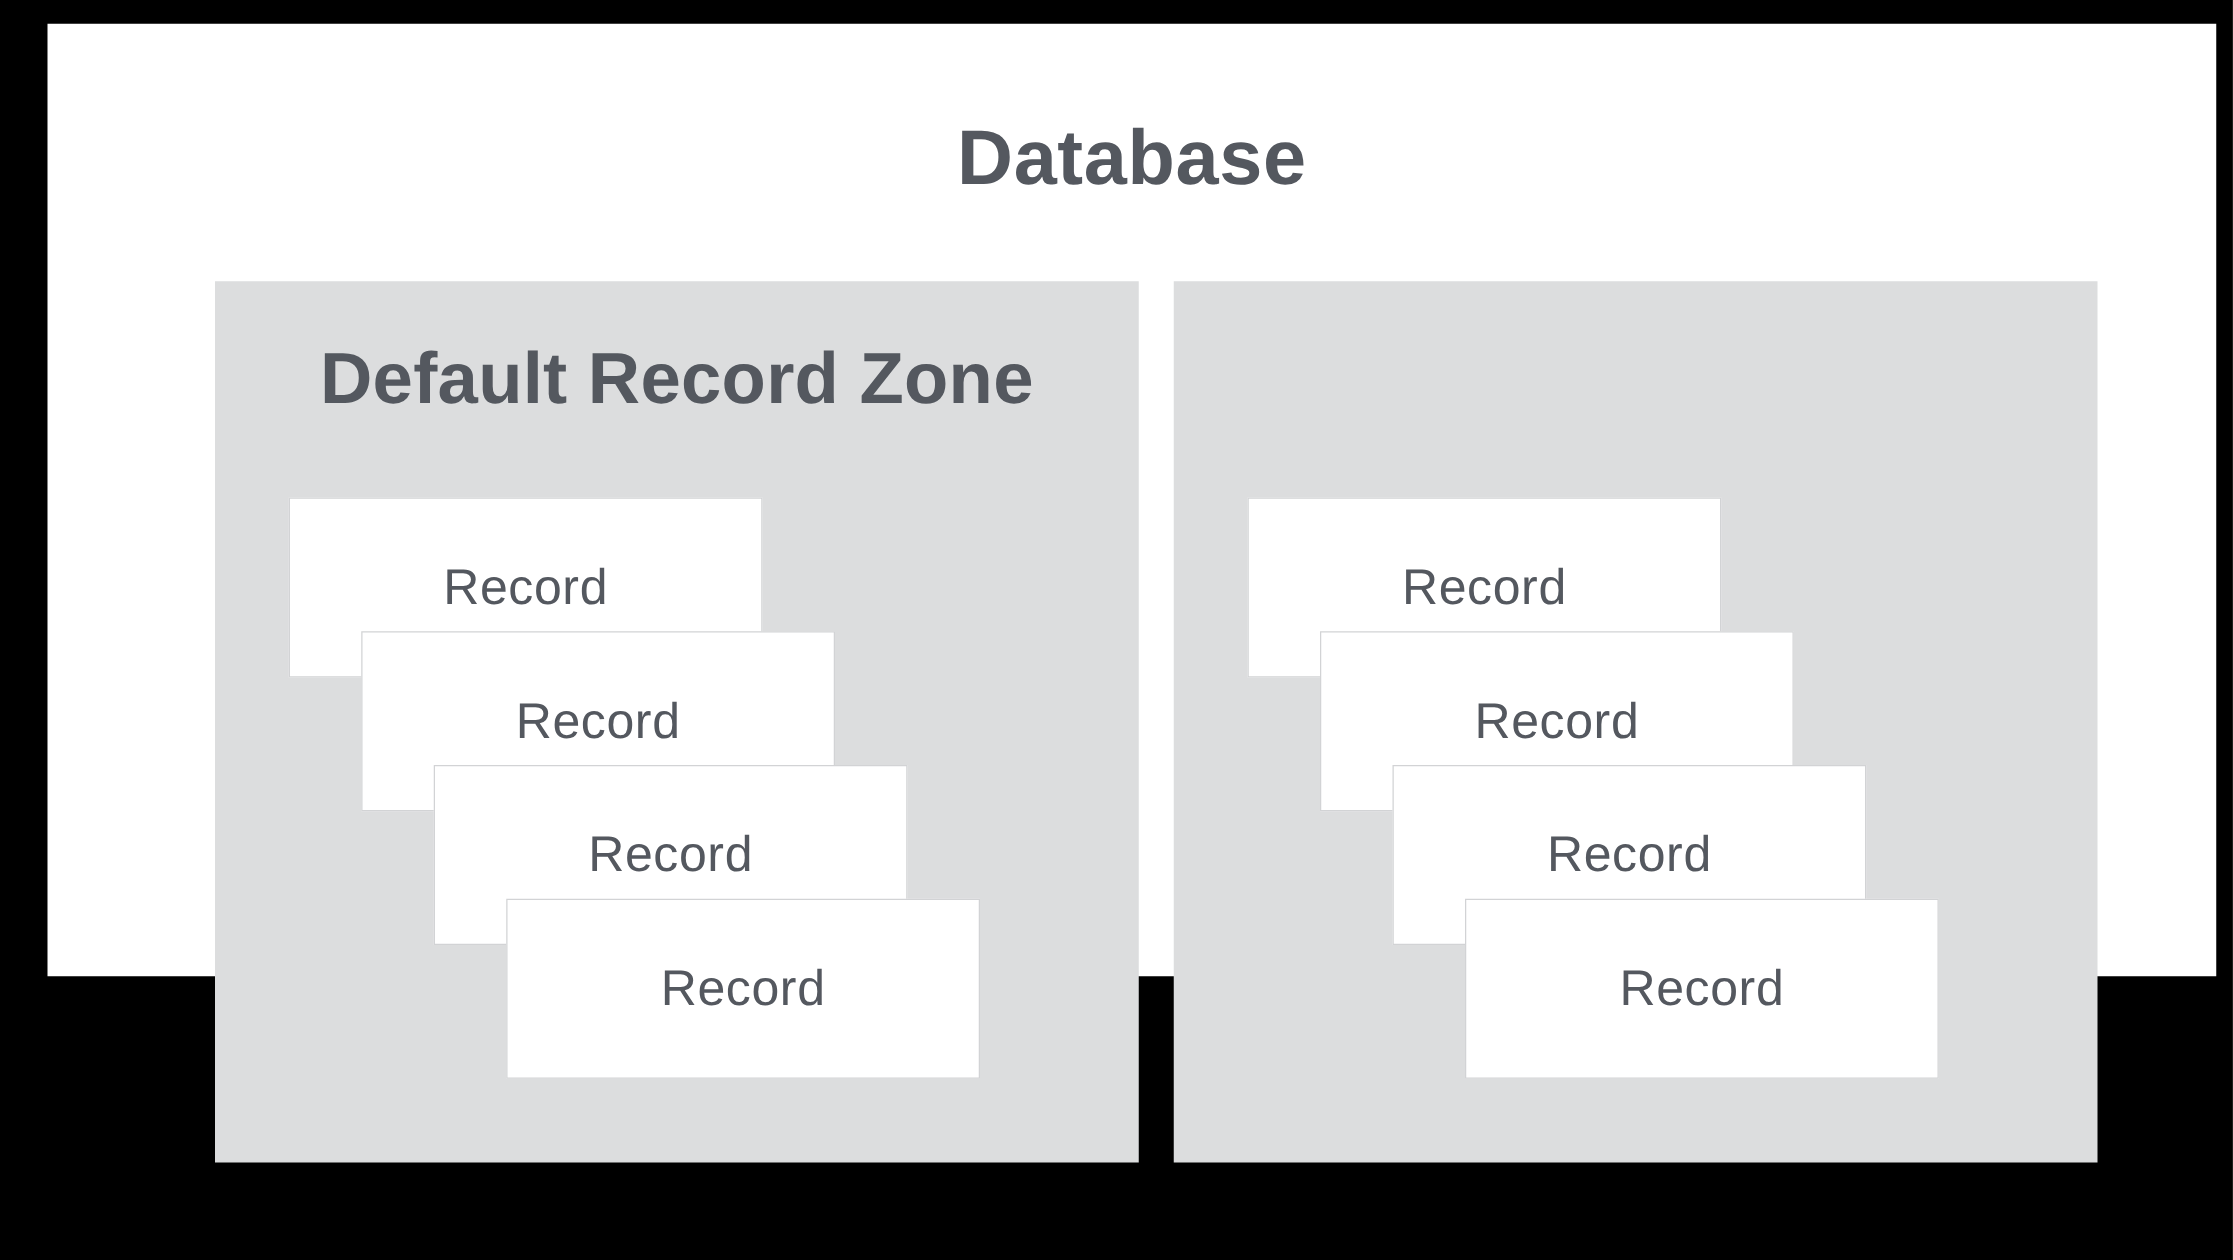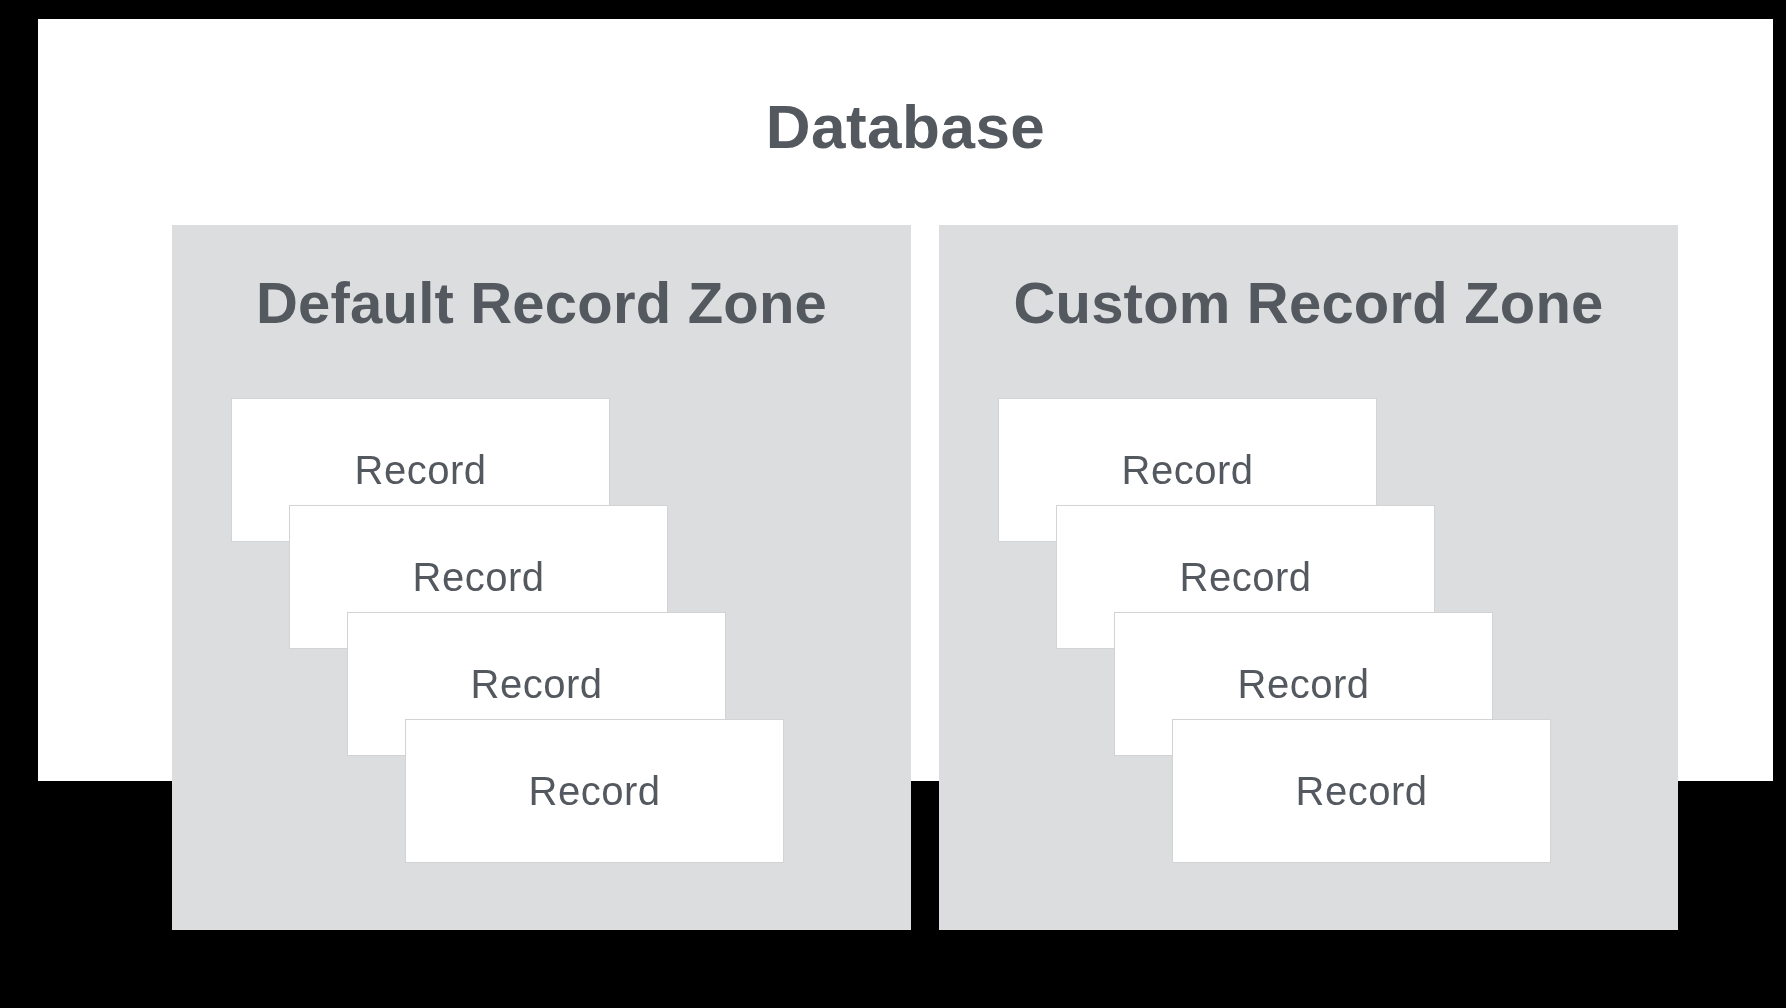--- a/index.html
+++ b/index.html
@@ -98,21 +98,20 @@
       </div>
       <div class="card c2">
         <span class="card-label">Record</span>
       </div>
       <div class="card c3">
         <span class="card-label">Record</span>
       </div>
     </div>
 
     <div class="zone zone-right">
-      <div class="zone-title">Custom Record Zone</div>
       <div class="card c0">
         <span class="card-label">Record</span>
       </div>
       <div class="card c1">
         <span class="card-label">Record</span>
       </div>
       <div class="card c2">
         <span class="card-label">Record</span>
       </div>
       <div class="card c3">

